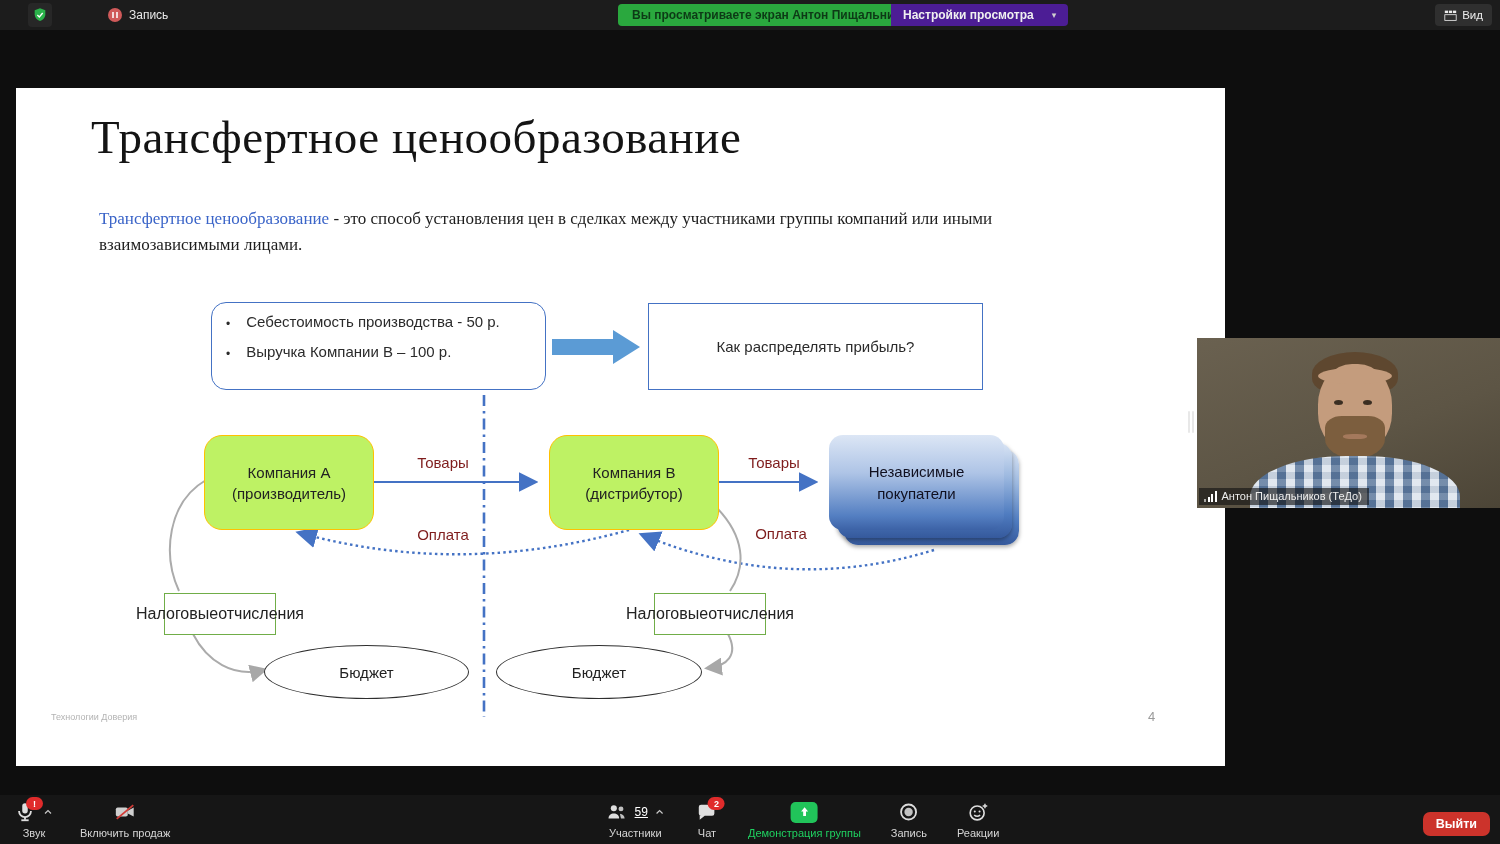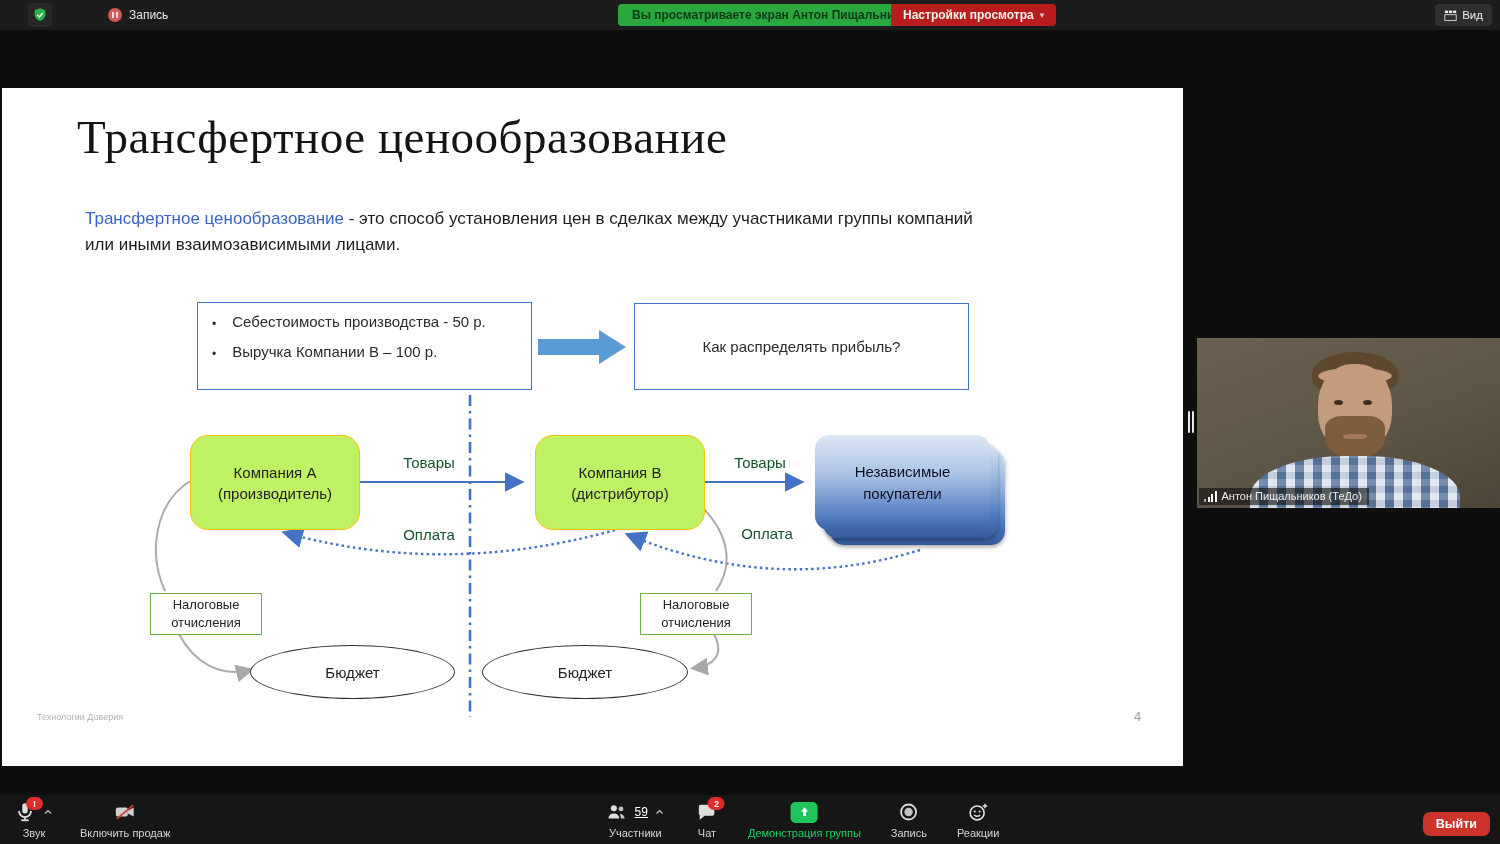--- a/index.html
+++ b/index.html
@@ -10,60 +10,60 @@
   
   #topbar{left:0;top:0;width:1500px;height:30px;background:#1c1c1c;}
   .shield-wrap{left:28px;top:3px;width:24px;height:24px;background:#272727;border-radius:4px;
                display:flex;align-items:center;justify-content:center;}
   .rec-ind{left:108px;top:4px;display:flex;align-items:center;gap:7px;color:#e8e8e8;font-size:12px;height:22px;}
   .rec-dot{width:14px;height:14px;border-radius:50%;background:#d05a5a;display:flex;align-items:center;justify-content:center;gap:2px;}
   .rec-dot i{display:block;width:2px;height:6px;background:#f3d9d9;}
   #share-banner{left:618px;top:4px;height:22px;background:var(--banner-green,#2aa83e);
                 border-radius:4px 0 0 4px;display:flex;align-items:center;padding:0 14px;
                 color:#0d3a16;font-size:12px;font-weight:bold;}
-  #view-settings{left:891px;top:4px;height:22px;background:#b91c1c;border-radius:0 4px 4px 0;
-                 display:flex;align-items:center;gap:6px;padding:0 12px;color:#f0f0f0;
+  #view-settings{left:891px;top:4px;height:22px;background:#4c1d95;border-radius:0 4px 4px 0;
+                 display:flex;align-items:center;gap:18px;padding:0 12px;color:#f0f0f0;
                  font-size:12px;font-weight:bold;}
   #view-btn{right:8px;top:4px;height:22px;background:#2f2f2f;border-radius:4px;display:flex;
             align-items:center;gap:5px;padding:0 9px;color:#ececec;font-size:11.5px;}
   .caret-down{font-size:9px;color:#cfcfcf;}
 
   
-  #slide{left:2px;top:88px;width:1181px;height:678px;background:var(--slide-bg,#fff);}
+  #slide{left:16px;top:88px;width:1181px;height:678px;background:var(--slide-bg,#fff);padding-left:28px;}
   #slide-title{left:75px;top:22px;font-family:"Liberation Serif","DejaVu Serif",serif;
                font-size:47px;color:#141414;letter-spacing:.5px;}
-  #slide-def{left:83px;top:118px;width:915px;font-size:17px;line-height:1.55;color:#1d1d1d;}
+  #slide-def{left:83px;top:118px;width:915px;font-size:17px;line-height:1.55;color:#1d1d1d;font-family:Liberation Serif, serif;}
   #slide-def .term{color:var(--link-blue,#3a64c8);}
 
   .thin-blue-box{border:1.5px solid var(--accent-blue,#4472C4);background:#fff;}
-  #cost-box{left:195px;top:214px;width:333px;height:86px;}
+  #cost-box{left:195px;top:214px;width:333px;height:86px;border-radius:15px;}
   #cost-box ul{margin:10px 0 0 0;padding:0 0 0 14px;list-style:none;}
   #cost-box li{display:flex;gap:16px;font-size:15px;color:#2b2b2b;margin-bottom:8px;}
   #cost-box li::before{content:"•";font-size:12px;line-height:22px;color:#2b2b2b;}
   #question-box{left:632px;top:215px;width:333px;height:85px;display:flex;align-items:center;
                 justify-content:center;font-size:15px;color:#2b2b2b;}
 
   .company-box{width:168px;height:93px;border:1.5px solid var(--box-yellow,#FFC000);
                border-radius:18px;background:#bef264;display:flex;flex-direction:column;
                align-items:center;justify-content:center;font-size:15px;color:#222;line-height:1.4;}
   #company-a{left:188px;top:347px;}
   #company-b{left:533px;top:347px;}
 
   .buyers-layer{width:175px;height:95px;border-radius:14px;
       background:linear-gradient(180deg,#d9e4f4 0%,#9db9e0 35%,#4f7cc0 75%,#35599c 100%);
       box-shadow:0 2px 4px rgba(0,0,0,.35);}
   #buyers{left:813px;top:347px;width:175px;height:95px;display:flex;flex-direction:column;
           align-items:center;justify-content:center;font-size:15px;color:#101020;line-height:1.45;
           border-radius:14px;
           background:linear-gradient(180deg,#dce6f5 0%,#aec4e6 40%,#547fc2 85%,#3c62a6 100%);}
 
-  .flow-label{font-size:15px;color:#14532d;transform:translateX(-50%);}
+  .flow-label{font-size:15px;color:#7f1d1d;transform:translateX(-50%);}
   .tax-box{width:110px;height:40px;border:1.5px solid var(--box-green,#70AD47);background:#fff;
-           display:flex;flex-direction:column;align-items:center;justify-content:center;
-           font-size:13px;color:#222;line-height:1.35;}
+           display:flex;align-items:center;justify-content:center;
+           font-size:16px;color:#222;line-height:1.35;}
   #tax-left{left:148px;top:505px;}
   #tax-right{left:638px;top:505px;}
   .budget{height:52px;border:1.5px solid #2e2e2e;border-radius:50%;background:#fff;
           display:flex;align-items:center;justify-content:center;font-size:15px;color:#222;}
   #budget-left{left:248px;top:557px;width:203px;}
   #budget-right{left:480px;top:557px;width:204px;}
 
   #slide-footer{left:35px;top:624px;font-size:9px;color:#b3b3b3;}
   #page-num{left:1132px;top:621px;font-size:13px;color:#9a9a9a;}
 

